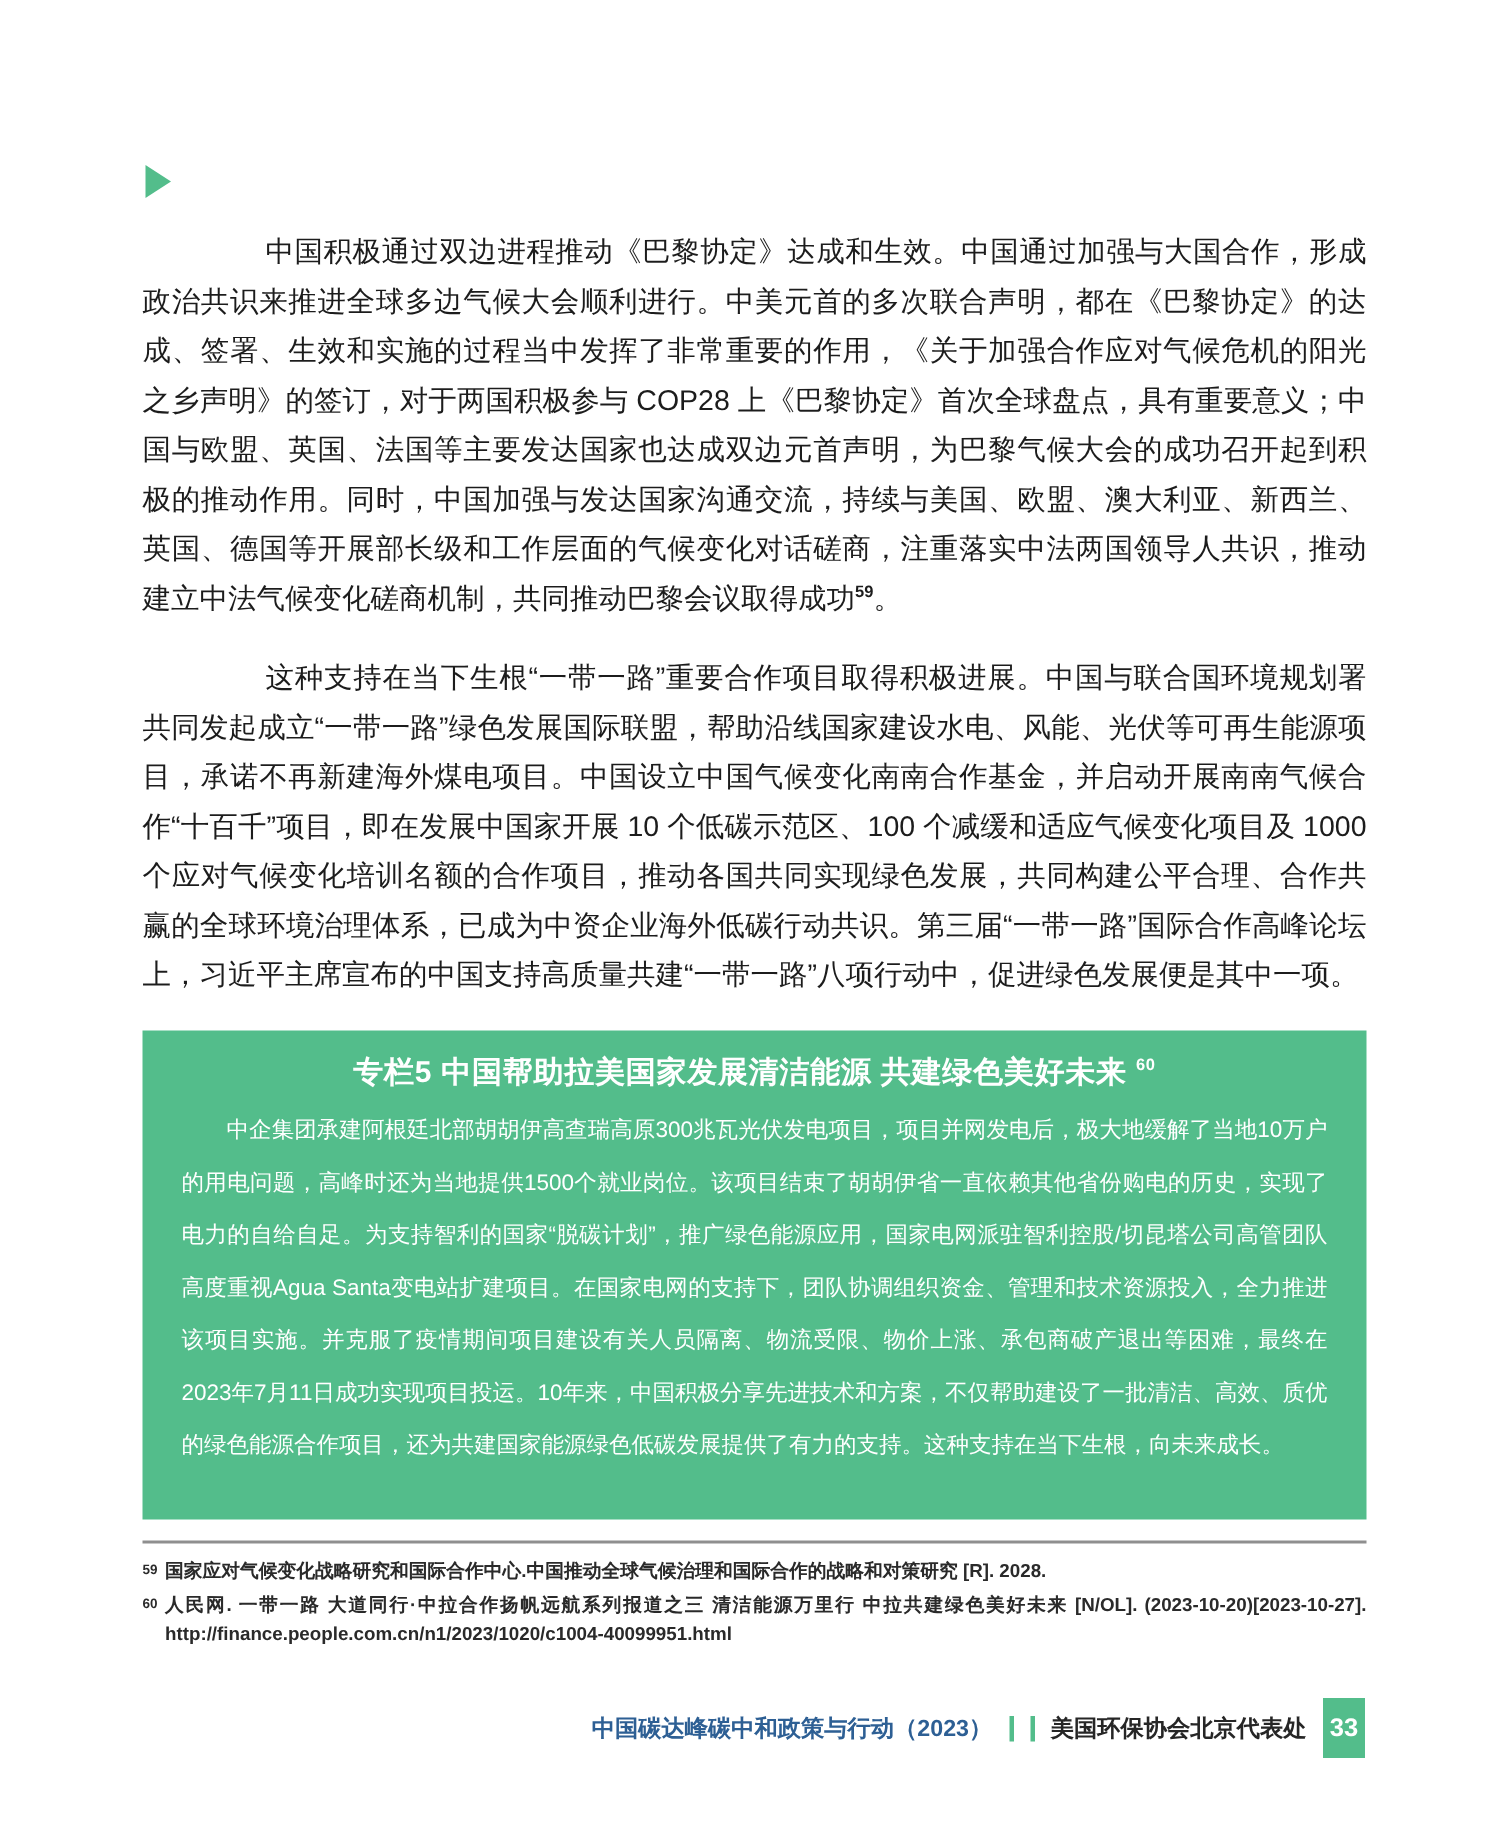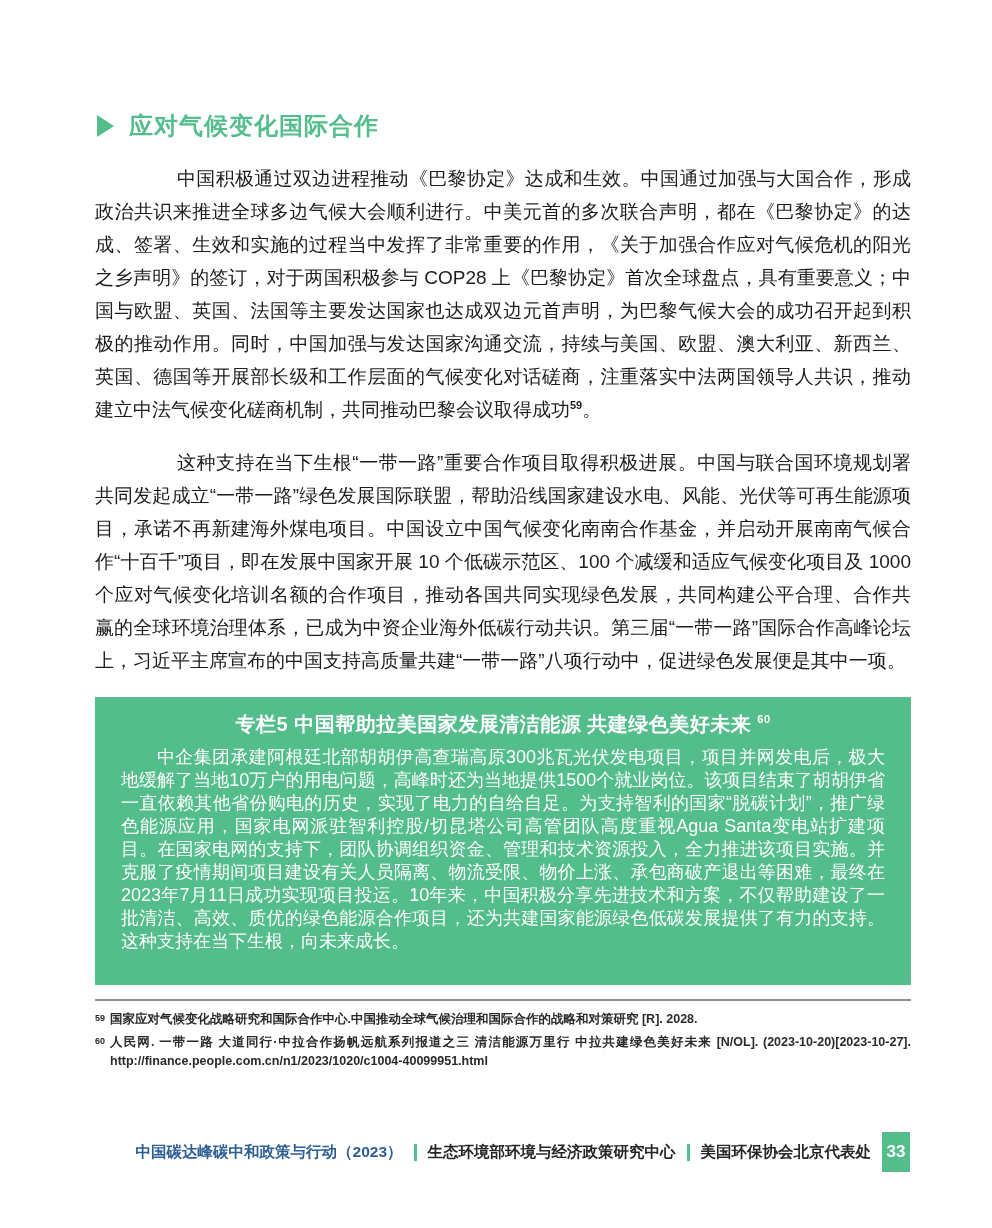--- a/index.html
+++ b/index.html
@@ -36,21 +36,21 @@
   .green-box{
     background:var(--accent-green);color:#ffffff;
     padding:12px 26px 32px 26px;margin:6px 0 0 0;
   }
   .box-title{
     text-align:center;font-weight:bold;font-size:20px;
     margin:2px 0 8px 0;letter-spacing:0.5px;
   }
   .box-title sup{font-size:11px;line-height:0;}
   .box-body{
-    margin:0;font-size:18px;line-height:23px;
+    margin:0;font-size:15px;line-height:35px;
     text-align:justify;text-indent:2em;
   }
   .footnotes{
     margin-top:14px;border-top:2px solid var(--rule-gray);
     padding-top:9px;color:var(--footnote-gray);
     font-size:12.5px;line-height:19px;font-weight:bold;
   }
   .footnote{position:relative;padding-left:15px;margin-bottom:4px;text-align:justify;}
   .footnote sup{position:absolute;left:0;top:-1px;font-size:9px;font-weight:bold;}
   .footer{
@@ -68,21 +68,20 @@
   }
 </style>
 </head>
 <body>
 
 <div class="page">
   <div class="content">
 
     <h2 class="section-heading">
       <span class="tri"></span>
-      <span>应对气候变化国际合作</span>
     </h2>
 
     <p class="body-para"><b>中国积极通过双边进程推动《巴黎协定》达成和生效。</b><span>中国通过加强与大国合作，形成政治共识来推进全球多边气候大会顺利进行。中美元首的多次联合声明，都在《巴黎协定》的达成、签署、生效和实施的过程当中发挥了非常重要的作用，《关于加强合作应对气候危机的阳光之乡声明》的签订，对于两国积极参与 COP28 上《巴黎协定》首次全球盘点，具有重要意义；中国与欧盟、英国、法国等主要发达国家也达成双边元首声明，为巴黎气候大会的成功召开起到积极的推动作用。同时，中国加强与发达国家沟通交流，持续与美国、欧盟、澳大利亚、新西兰、英国、德国等开展部长级和工作层面的气候变化对话磋商，注重落实中法两国领导人共识，推动建立中法气候变化磋商机制，共同推动巴黎会议取得成功</span><sup>59</sup><span>。</span></p>
 
     <p class="body-para"><b>这种支持在当下生根“一带一路”重要合作项目取得积极进展。</b><span>中国与联合国环境规划署共同发起成立“一带一路”绿色发展国际联盟，帮助沿线国家建设水电、风能、光伏等可再生能源项目，承诺不再新建海外煤电项目。中国设立中国气候变化南南合作基金，并启动开展南南气候合作“十百千”项目，即在发展中国家开展 10 个低碳示范区、100 个减缓和适应气候变化项目及 1000 个应对气候变化培训名额的合作项目，推动各国共同实现绿色发展，共同构建公平合理、合作共赢的全球环境治理体系，已成为中资企业海外低碳行动共识。第三届“一带一路”国际合作高峰论坛上，习近平主席宣布的中国支持高质量共建“一带一路”八项行动中，促进绿色发展便是其中一项。</span></p>
 
     <div class="green-box">
       <div class="box-title">
         <span>专栏5 中国帮助拉美国家发展清洁能源 共建绿色美好未来</span>&nbsp;<sup>60</sup>
       </div>
@@ -98,18 +97,17 @@
         <sup>60</sup>
         <span>人民网. 一带一路 大道同行·中拉合作扬帆远航系列报道之三 清洁能源万里行 中拉共建绿色美好未来 [N/OL]. (2023-10-20)[2023-10-27]. http://finance.people.com.cn/n1/2023/1020/c1004-40099951.html</span>
       </div>
     </div>
 
   </div>
 
   <div class="footer">
     <span class="f-title">中国碳达峰碳中和政策与行动（2023）</span>
     <span class="f-div"></span>
-    <span class="f-org">生态环境部环境与经济政策研究中心</span>
     <span class="f-div"></span>
     <span class="f-org">美国环保协会北京代表处</span>
     <span class="f-page">33</span>
   </div>
 </div>
 
 </body></html>

